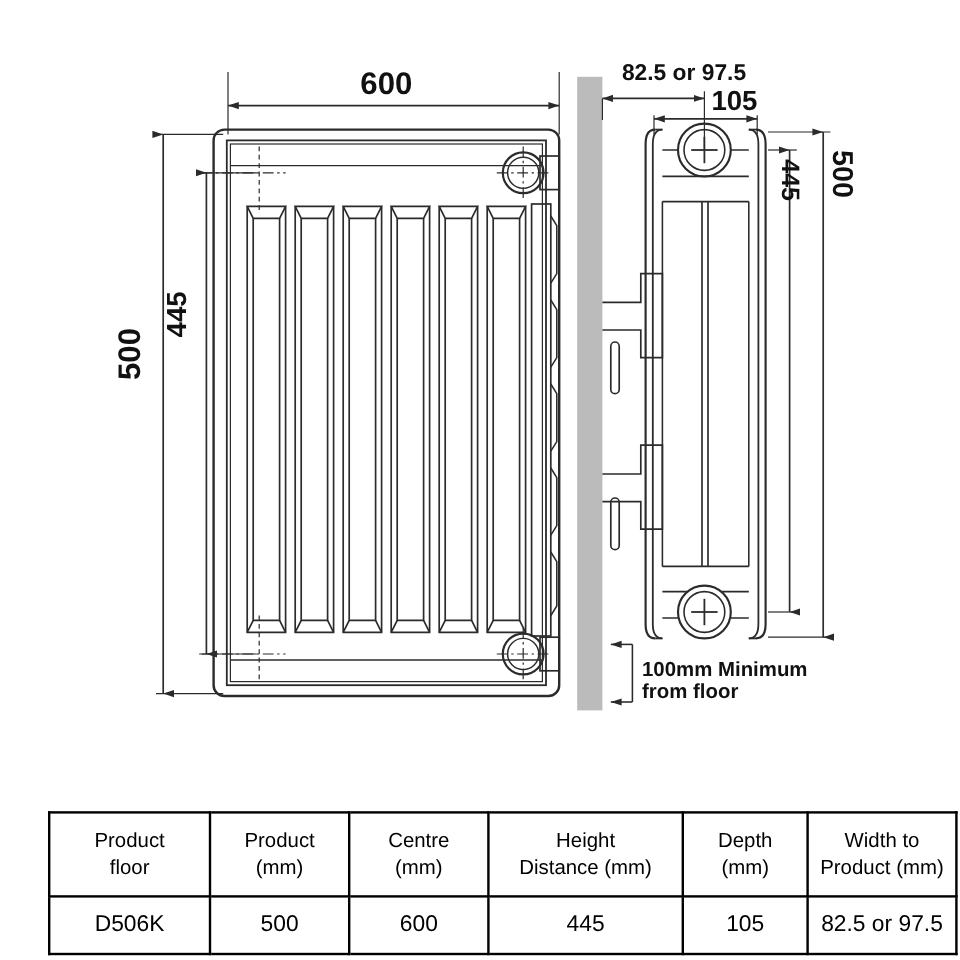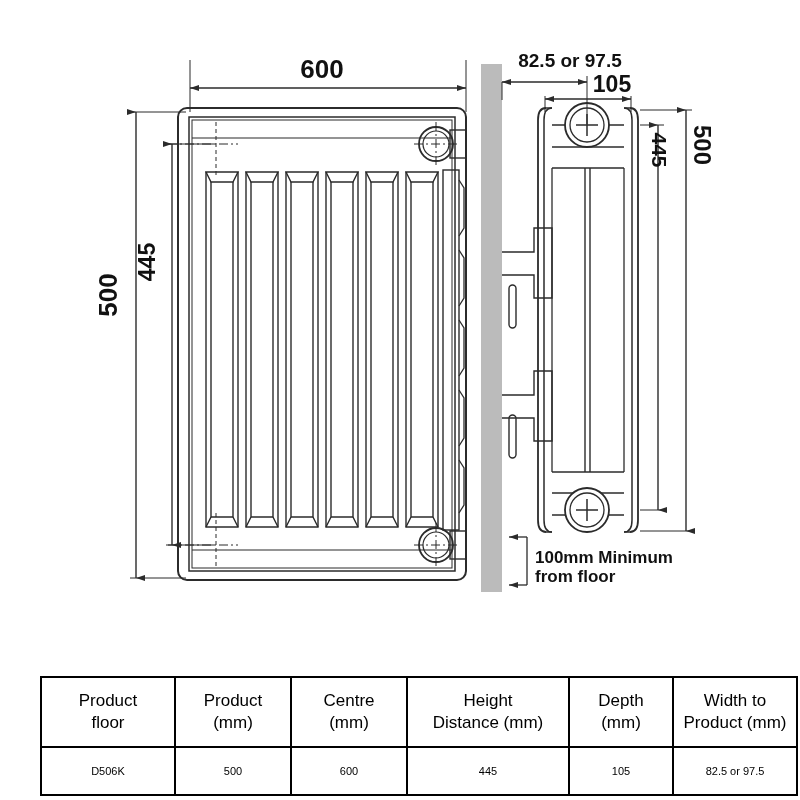--- a/index.html
+++ b/index.html
@@ -61,21 +61,21 @@
     color: #000000;
     line-height: 1.28;
     padding: 4px 2px;
   }
   table.spec tr.head-row td {
     height: 60px;
     font-size: 17px;
   }
   table.spec tr.value-row td {
     height: 38px;
-    font-size: 11px;
+    font-size: 19px;
   }
   .cell-line { display: block; white-space: nowrap; }
 </style>
 </head>
 <body>
 
 <div id="page">
 
   <svg id="drawing" viewBox="0 0 800 800">
 

